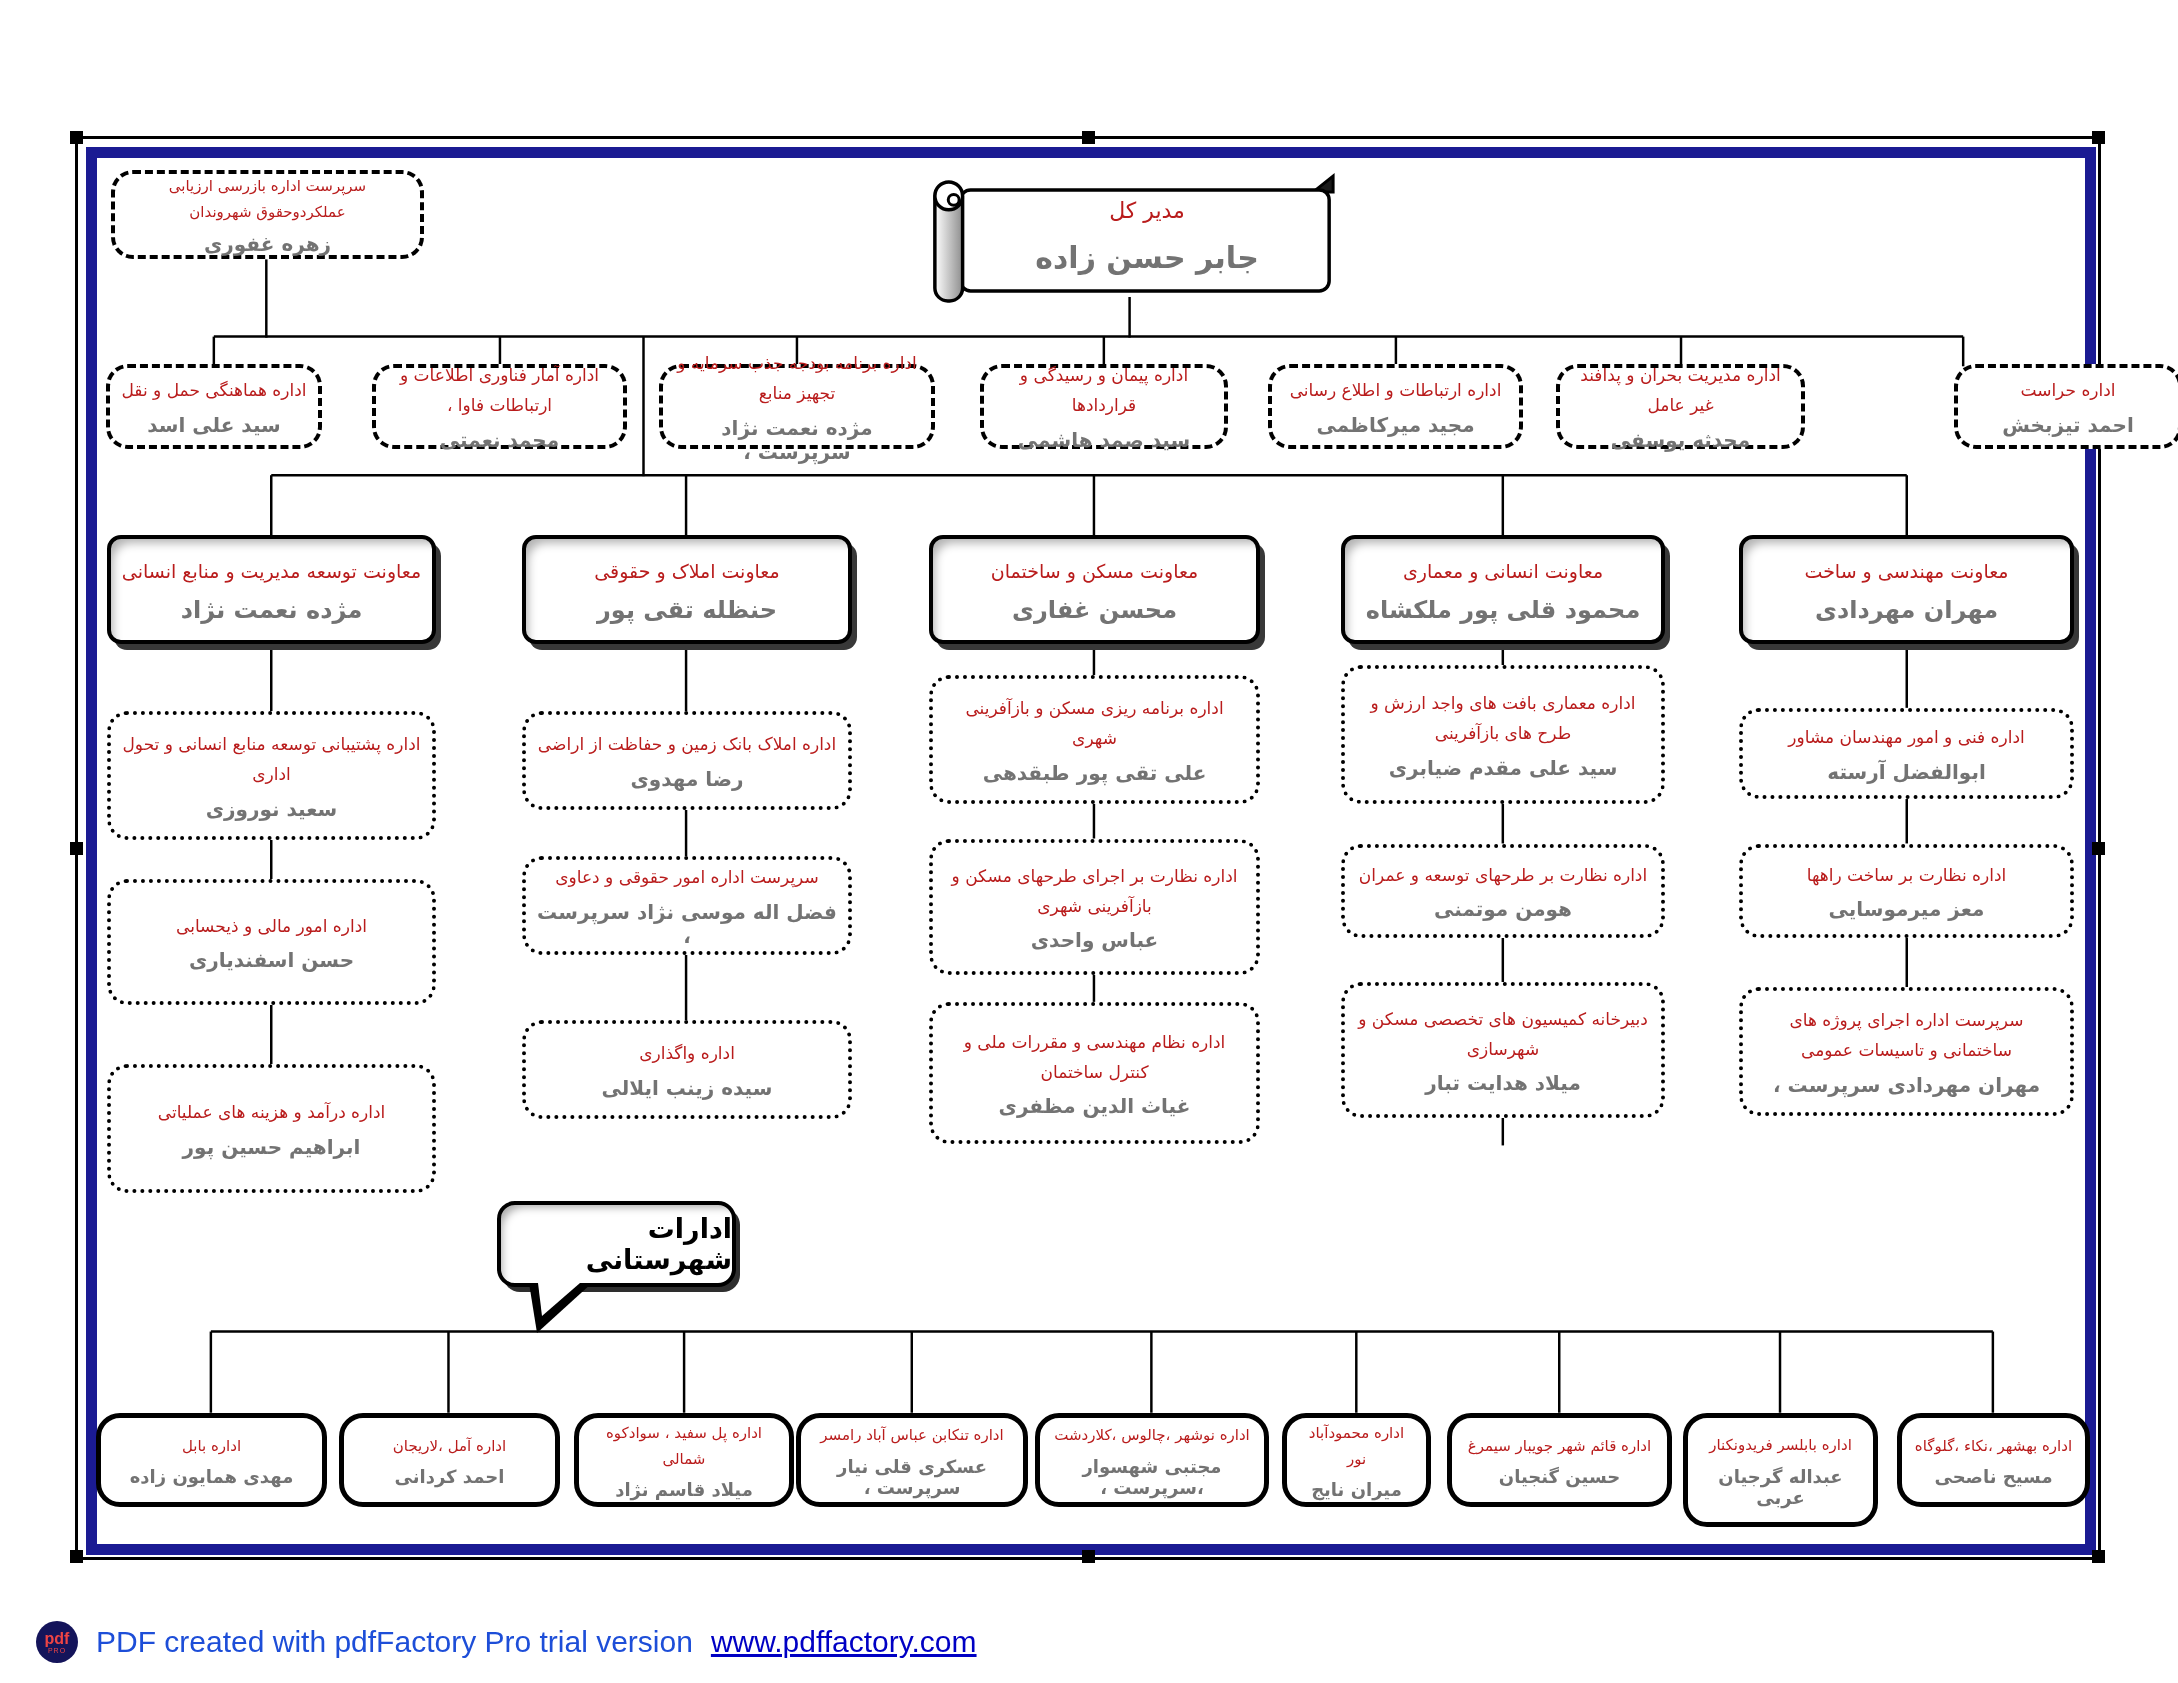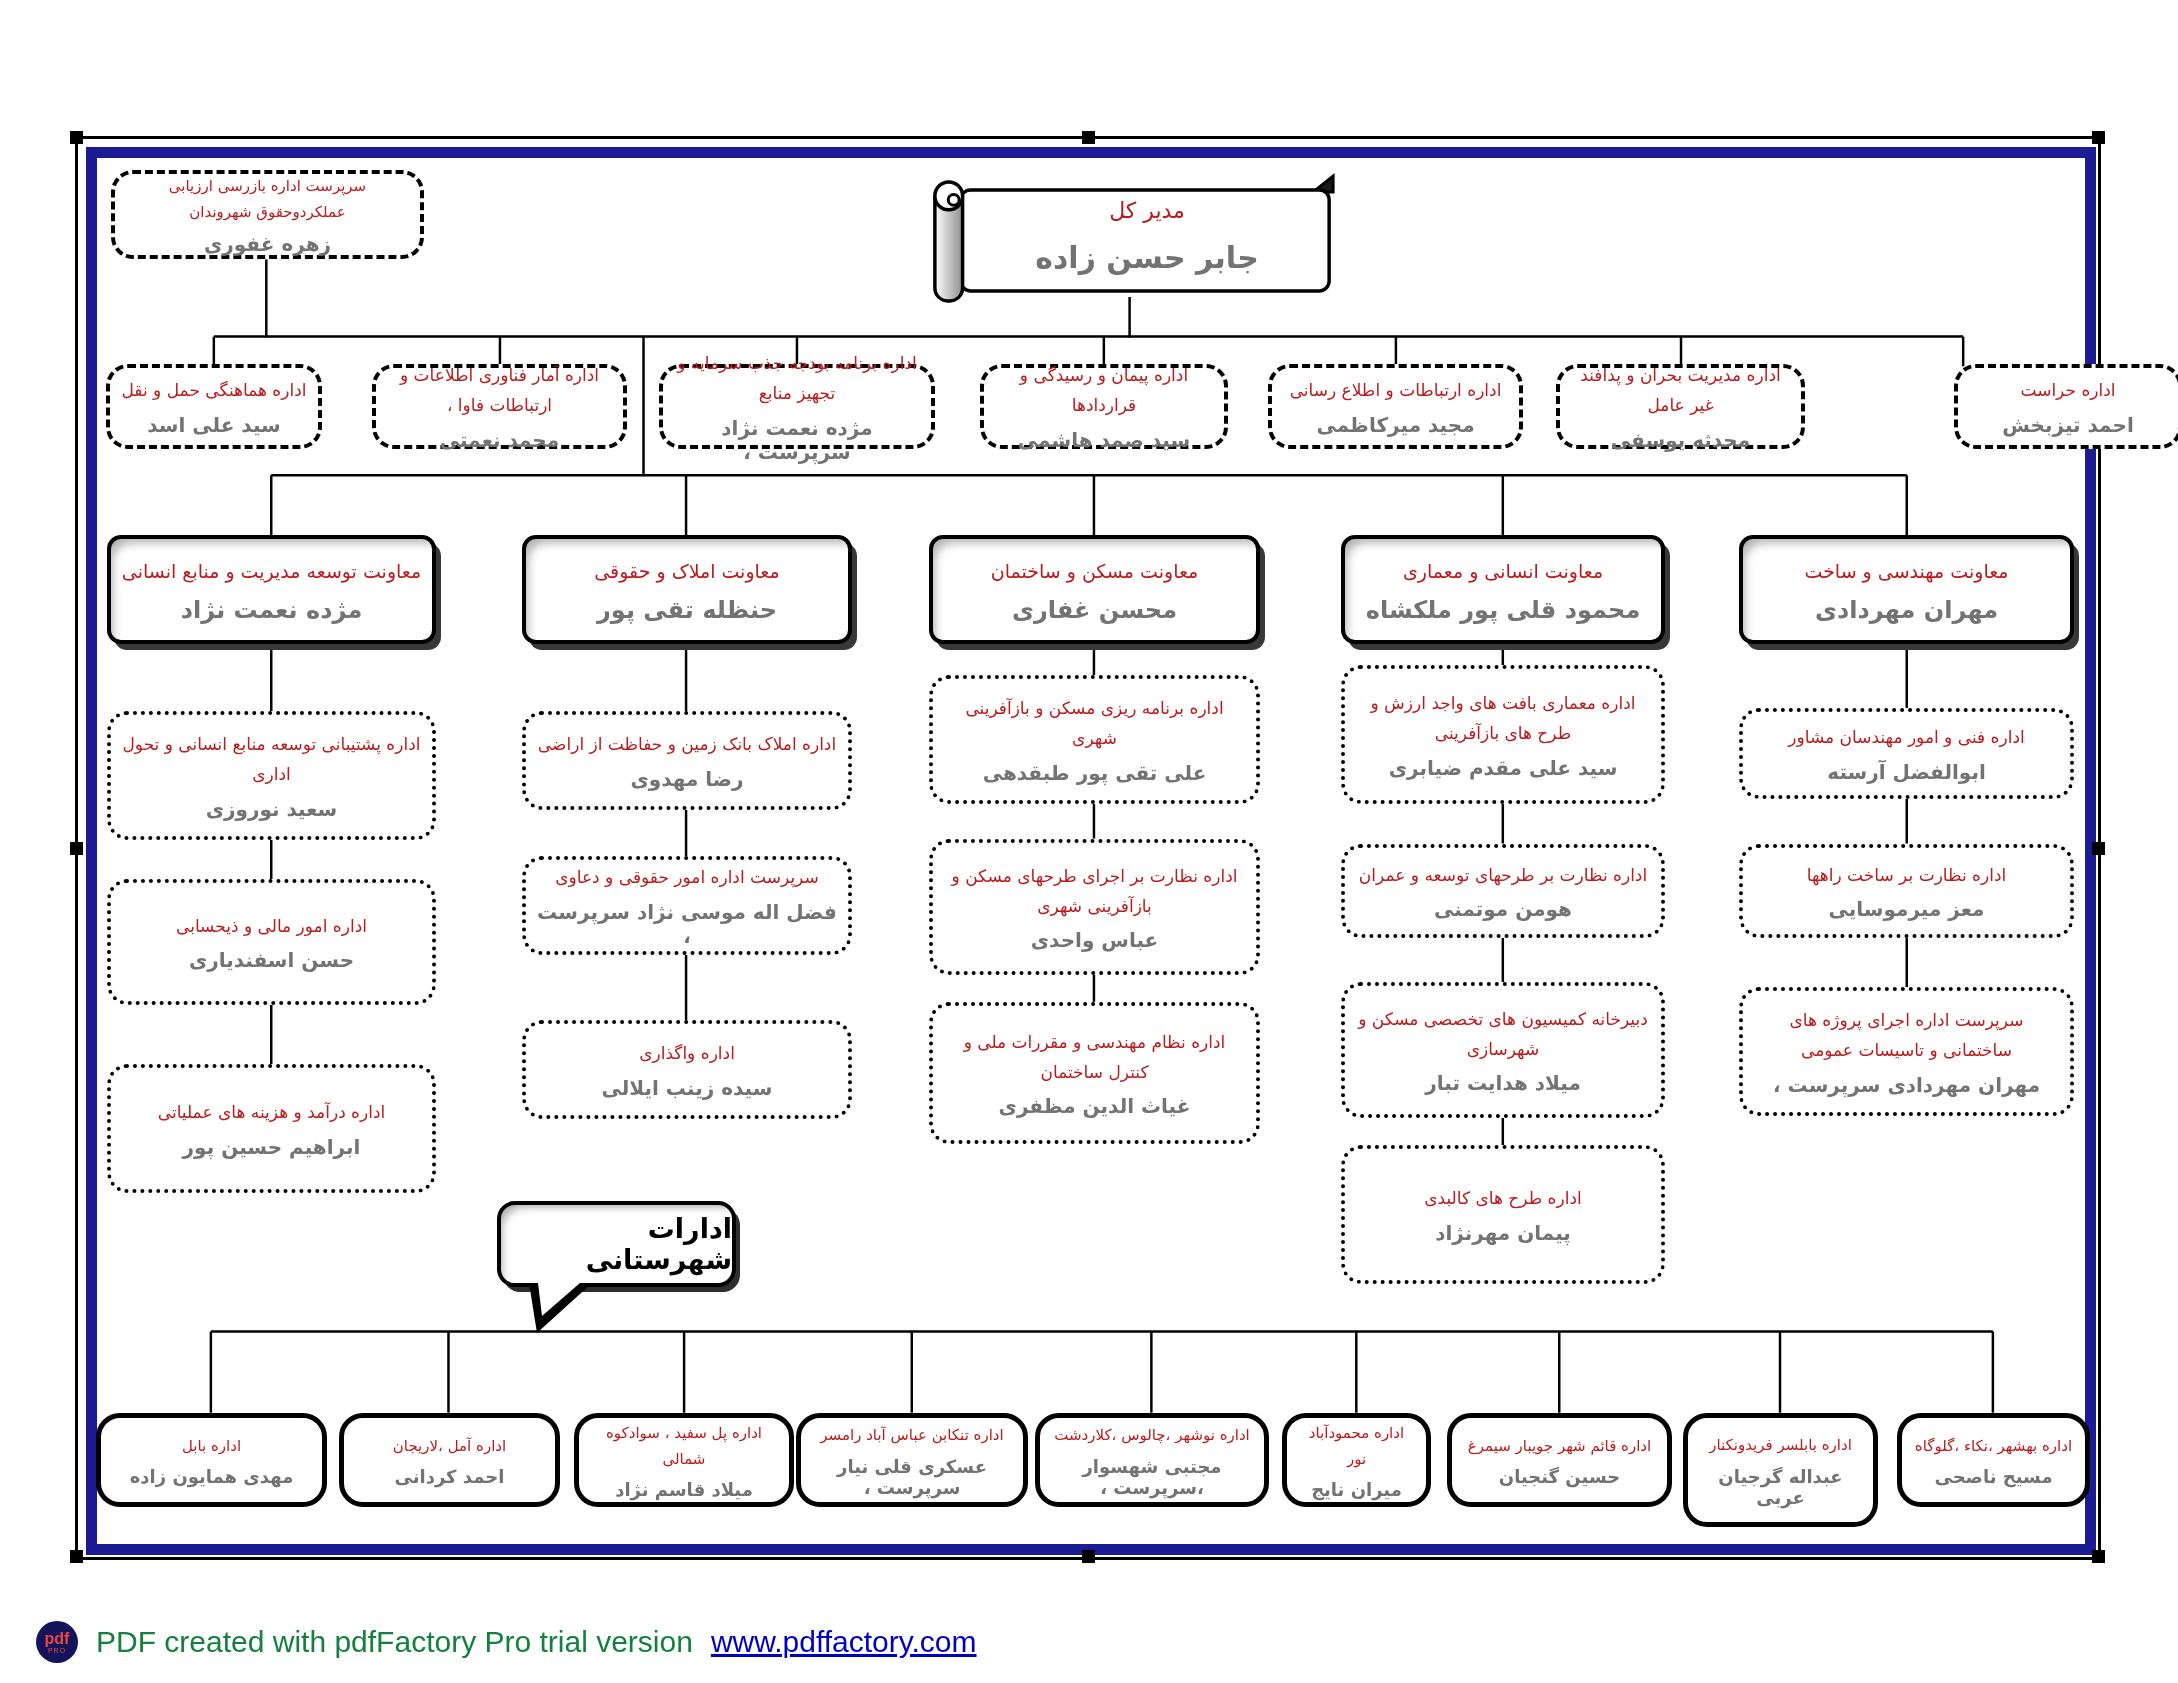--- a/index.html
+++ b/index.html
@@ -37,21 +37,21 @@
           border-top:33px solid #fff;border-left:4px solid transparent;border-right:38px solid transparent;}
   
   svg.wires{position:absolute;left:0;top:0;z-index:1;}
   
   .footer{position:absolute;left:36px;top:1618px;height:48px;display:flex;align-items:center;gap:18px;
           font-family:"Liberation Sans",sans-serif;}
   .pdf-logo{width:42px;height:42px;border-radius:50%;background:#14145a;display:flex;flex-direction:column;
             justify-content:center;align-items:center;color:#ef4444;line-height:1;}
   .pdf-logo .p1{font-size:16px;font-weight:700;}
   .pdf-logo .p2{font-size:7px;letter-spacing:1px;}
-  .footer .txt{font-size:30px;color:#15803d;}
+  .footer .txt{font-size:30px;color:#1d4ed8;}
   .footer a{font-size:30px;color:#0000c4;text-decoration:underline;}
 </style>
 </head>
 <body>
 
 <div id="canvas">
 
   <div class="frame-black"></div>
   <div class="frame-navy"></div>
   <div class="handle" style="left:70px;top:131px"></div>
@@ -230,24 +230,20 @@
     <div class="n">سید علی مقدم ضیابری</div>
   </div>
   <div class="box dotted" style="left:1341px;top:844px;width:324px;height:94px">
     <div class="t">اداره نظارت بر طرحهای توسعه و عمران</div>
     <div class="n">هومن موتمنی</div>
   </div>
   <div class="box dotted" style="left:1341px;top:982px;width:324px;height:136px">
     <div class="t">دبیرخانه کمیسیون های تخصصی مسکن و شهرسازی</div>
     <div class="n">میلاد هدایت تبار</div>
   </div>
-  <div class="box dotted" style="left:1341px;top:1145px;width:324px;height:139px">
-    <div class="t">اداره طرح های کالبدی</div>
-    <div class="n">پیمان مهرنژاد</div>
-  </div>
 
   <div class="box dotted" style="left:1739px;top:708px;width:335px;height:91px">
     <div class="t">اداره فنی و امور مهندسان مشاور</div>
     <div class="n">ابوالفضل آرسته</div>
   </div>
   <div class="box dotted" style="left:1739px;top:844px;width:335px;height:94px">
     <div class="t">اداره نظارت بر ساخت راهها</div>
     <div class="n">معز میرموسایی</div>
   </div>
   <div class="box dotted" style="left:1739px;top:987px;width:335px;height:129px">

